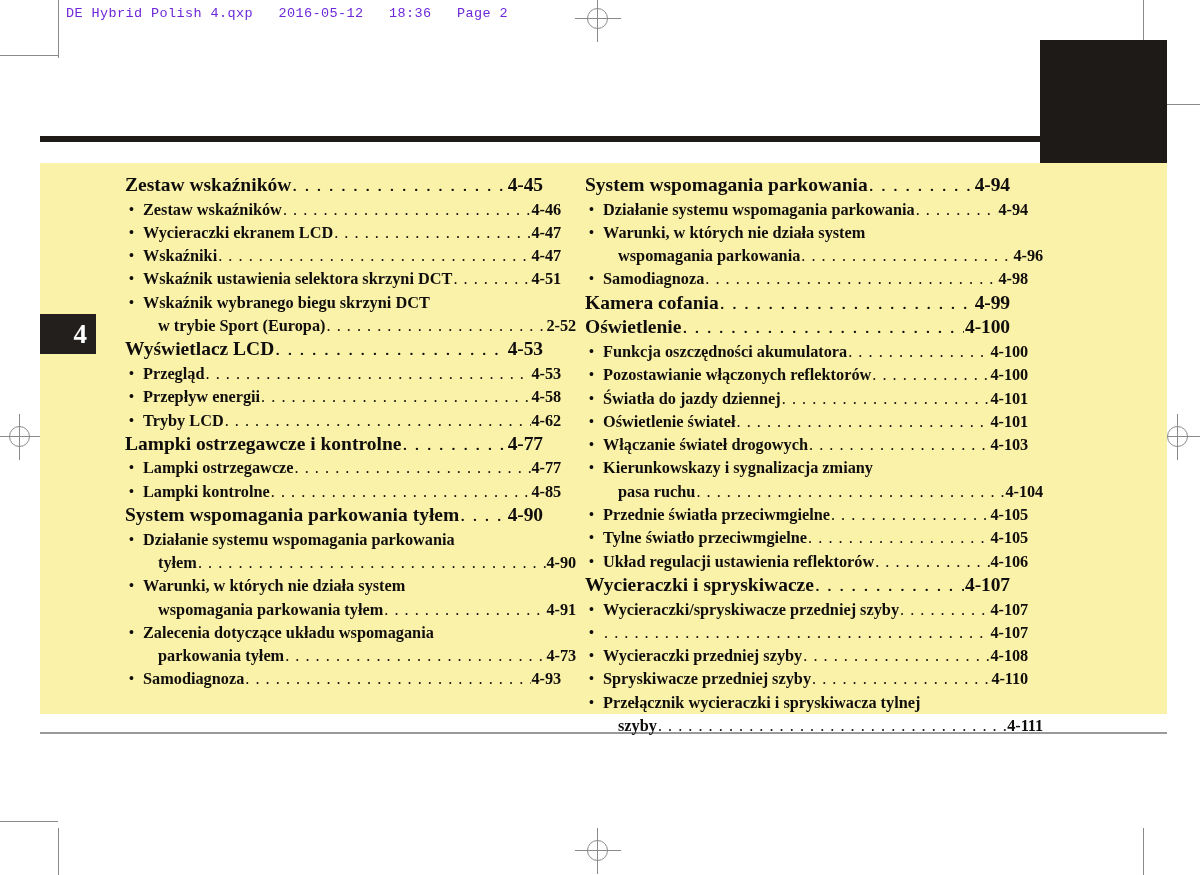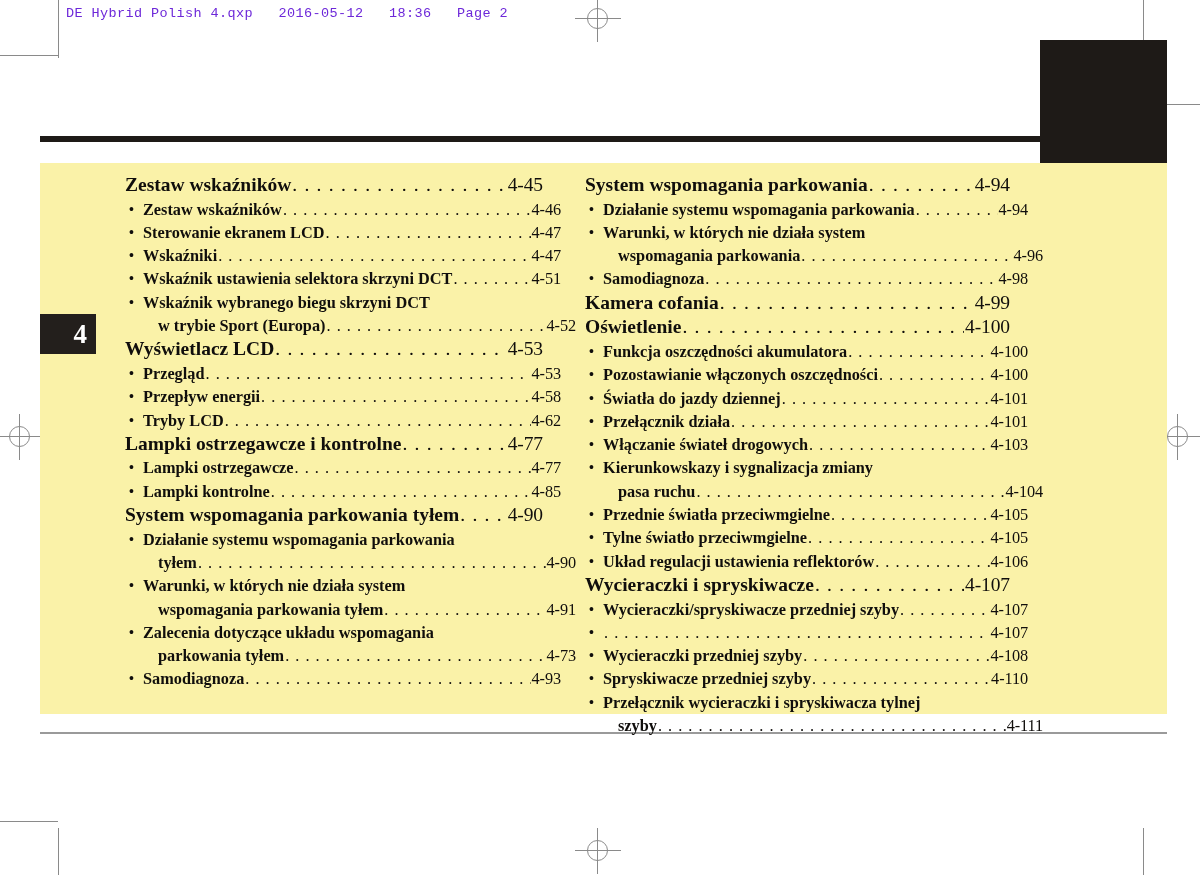--- a/index.html
+++ b/index.html
@@ -153,21 +153,21 @@
   .entry .label { flex: 0 0 auto; }
   .entry .leader {
     flex: 1 1 auto;
     overflow: hidden;
     white-space: nowrap;
     margin: 0 1px;
     font-weight: normal;
   }
   .entry .page {
     flex: 0 0 auto;
-    font-weight: normal;
+    font-weight: bold;
     letter-spacing: -0.1px;
     text-align: center;
   }
 
   
   .lvl1 {
     font-size: 19.5px;
     font-weight: bold;
     line-height: 24.6px;
     margin-left: 0;
@@ -252,21 +252,21 @@
         <span class="page">4-45</span>
       </div>
       <div class="entry lvl2">
         <span class="bullet">•</span>
         <span class="label">Zestaw wskaźników</span>
         <span class="leader">. . . . . . . . . . . . . . . . . . . . . . . . . . . . . . . . . . . . . . . . . . . . . . . . . . . . . . . . . . . . </span>
         <span class="page">4-46</span>
       </div>
       <div class="entry lvl2">
         <span class="bullet">•</span>
-        <span class="label">Sterowanie ekranem LCD</span>
+        <span class="label">Wycieraczki ekranem LCD</span>
         <span class="leader">. . . . . . . . . . . . . . . . . . . . . . . . . . . . . . . . . . . . . . . . . . . . . . . . . . . . . . . . . . . . </span>
         <span class="page">4-47</span>
       </div>
       <div class="entry lvl2">
         <span class="bullet">•</span>
         <span class="label">Wskaźniki</span>
         <span class="leader">. . . . . . . . . . . . . . . . . . . . . . . . . . . . . . . . . . . . . . . . . . . . . . . . . . . . . . . . . . . . </span>
         <span class="page">4-47</span>
       </div>
       <div class="entry lvl2">
@@ -275,21 +275,21 @@
         <span class="leader">. . . . . . . . . . . . . . . . . . . . . . . . . . . . . . . . . . . . . . . . . . . . . . . . . . . . . . . . . . . . </span>
         <span class="page">4-51</span>
       </div>
       <div class="entry lvl2 noleader">
         <span class="bullet">•</span>
         <span class="label">Wskaźnik wybranego biegu skrzyni DCT</span>
       </div>
       <div class="entry lvl2cont">
         <span class="label">w trybie Sport (Europa)</span>
         <span class="leader">. . . . . . . . . . . . . . . . . . . . . . . . . . . . . . . . . . . . . . . . . . . . . . . . . . . . . . . . . . . . </span>
-        <span class="page">4-52</span>
+        <span class="page">2-52</span>
       </div>
       <div class="entry lvl1">
         <span class="label">Wyświetlacz LCD</span>
         <span class="leader">. . . . . . . . . . . . . . . . . . . . . . . . . . . . . . . . . . . . . . . . . . . . . . . . . . . . . . . . . . . . </span>
         <span class="page">4-53</span>
       </div>
       <div class="entry lvl2">
         <span class="bullet">•</span>
         <span class="label">Przegląd</span>
         <span class="leader">. . . . . . . . . . . . . . . . . . . . . . . . . . . . . . . . . . . . . . . . . . . . . . . . . . . . . . . . . . . . </span>
@@ -401,33 +401,33 @@
         <span class="page">4-100</span>
       </div>
       <div class="entry lvl2">
         <span class="bullet">•</span>
         <span class="label">Funkcja oszczędności akumulatora</span>
         <span class="leader">. . . . . . . . . . . . . . . . . . . . . . . . . . . . . . . . . . . . . . . . . . . . . . . . . . . . . . . . . . . . </span>
         <span class="page">4-100</span>
       </div>
       <div class="entry lvl2">
         <span class="bullet">•</span>
-        <span class="label">Pozostawianie włączonych oszczędności</span>
+        <span class="label">Pozostawianie włączonych reflektorów</span>
         <span class="leader">. . . . . . . . . . . . . . . . . . . . . . . . . . . . . . . . . . . . . . . . . . . . . . . . . . . . . . . . . . . . </span>
         <span class="page">4-100</span>
       </div>
       <div class="entry lvl2">
         <span class="bullet">•</span>
         <span class="label">Światła do jazdy dziennej</span>
         <span class="leader">. . . . . . . . . . . . . . . . . . . . . . . . . . . . . . . . . . . . . . . . . . . . . . . . . . . . . . . . . . . . </span>
         <span class="page">4-101</span>
       </div>
       <div class="entry lvl2">
         <span class="bullet">•</span>
-        <span class="label">Przełącznik działa</span>
+        <span class="label">Oświetlenie świateł</span>
         <span class="leader">. . . . . . . . . . . . . . . . . . . . . . . . . . . . . . . . . . . . . . . . . . . . . . . . . . . . . . . . . . . . </span>
         <span class="page">4-101</span>
       </div>
       <div class="entry lvl2">
         <span class="bullet">•</span>
         <span class="label">Włączanie świateł drogowych</span>
         <span class="leader">. . . . . . . . . . . . . . . . . . . . . . . . . . . . . . . . . . . . . . . . . . . . . . . . . . . . . . . . . . . . </span>
         <span class="page">4-103</span>
       </div>
       <div class="entry lvl2 noleader">

